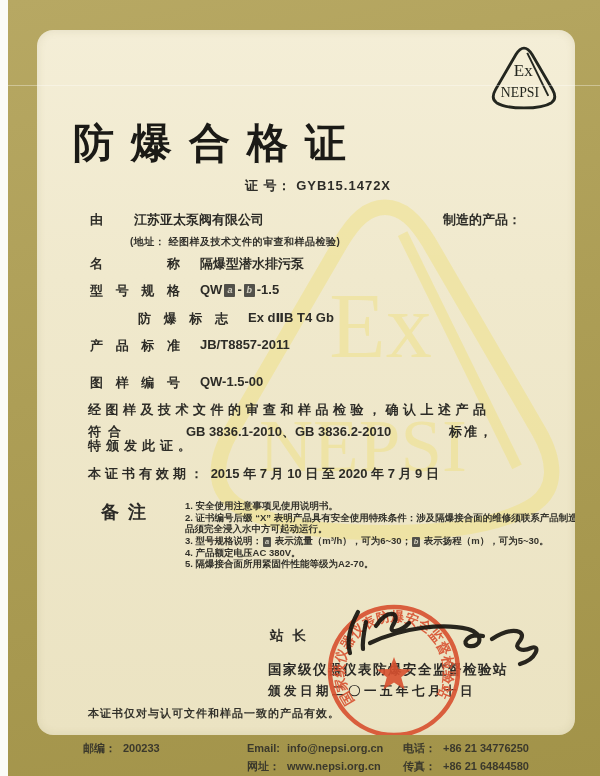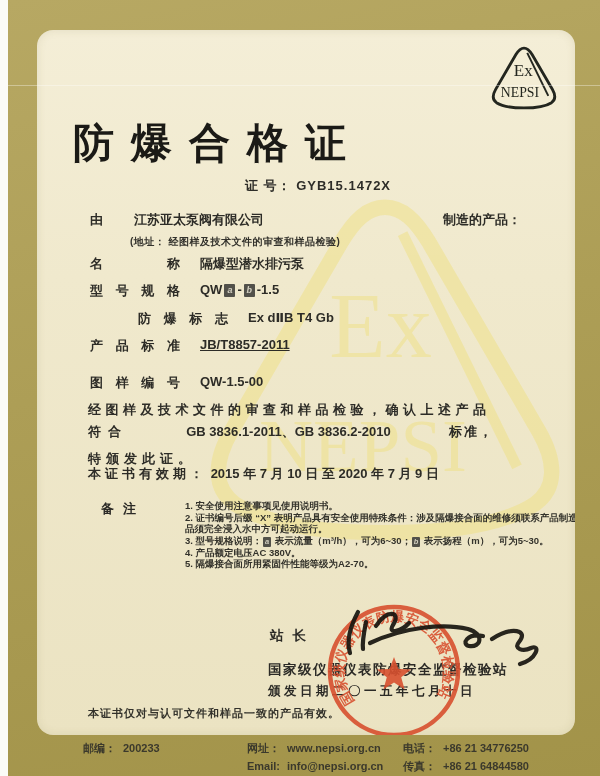--- a/index.html
+++ b/index.html
@@ -47,21 +47,21 @@
   .stmt{letter-spacing:4.5px;}
   .conform-row{display:flex;justify-content:space-between;width:406px;}
   .ls7{letter-spacing:7px;} .ls5{letter-spacing:5px;} .ls2{letter-spacing:2px;}
   .ls4{letter-spacing:4px;}
   .bx{
     display:inline-block;background:#52514a;color:#d3d0c1;
     font-style:italic;font-weight:bold;font-size:9px;line-height:13px;
     width:11px;text-align:center;border-radius:1px;margin:0 2px;vertical-align:1px;
   }
   .bx.sm{width:8px;font-size:7.5px;line-height:10px;margin:0 1px;vertical-align:0;}
-  .remarks-label{position:absolute;left:64px;top:470px;font-size:13px;font-weight:bold;letter-spacing:9px;}
+  .remarks-label{position:absolute;left:64px;top:470px;font-size:18px;font-weight:bold;letter-spacing:9px;}
   .notes{
     position:absolute;left:101px;top:470px;width:422px;
     font-size:9.5px;line-height:11.6px;font-weight:bold;color:#33322b;
     white-space:normal;
     margin-left:47px;
   }
   .notes .note{margin:0;}
   .director{position:absolute;left:233px;top:597px;font-size:13.5px;font-weight:bold;letter-spacing:9px;}
   .station{position:absolute;left:231px;top:631px;font-size:13.5px;font-weight:bold;letter-spacing:1.5px;}
   .issuedate{position:absolute;left:231px;top:653px;font-size:12.5px;font-weight:bold;letter-spacing:3.5px;}
@@ -124,37 +124,37 @@
   </div>
 
   <div class="line" style="left:53px;top:252px;">
     <span class="jlabel">型号规格</span><span class="rvalue"><span>QW</span><span class="bx">a</span><span>-</span><span class="bx">b</span><span>-1.5</span></span>
   </div>
 
   <div class="line" style="left:53px;top:280px;margin-left:48px;">
     <span class="jlabel">防爆标志</span><span class="rvalue">Ex dⅡB T4 Gb</span>
   </div>
 
-  <div class="line" style="left:53px;top:307px;text-decoration:underline;">
+  <div class="line" style="left:53px;top:307px;">
     <span class="jlabel">产品标准</span><span class="rvalue">JB/T8857-2011</span>
   </div>
 
   <div class="line" style="left:53px;top:344px;">
     <span class="jlabel">图样编号</span><span class="rvalue">QW-1.5-00</span>
   </div>
 
   <div class="line stmt" style="left:51px;top:371px;">经图样及技术文件的审查和样品检验，确认上述产品</div>
 
   <div class="line conform-row" style="left:51px;top:393px;gap:18px;">
     <span class="ls7">符合</span>
-    <span>GB 3836.1-2011、GB 3836.2-2010</span>
+    <span>GB 3836.1-2010、GB 3836.2-2010</span>
     <span class="ls2">标准，</span>
   </div>
 
-  <div class="line ls5" style="left:51px;top:420px;">特颁发此证。</div>
+  <div class="line ls5" style="left:51px;top:407px;">特颁发此证。</div>
 
   <div class="line" style="left:51px;top:435px;">
     <span class="ls4">本证书有效期：</span>
     <span>2015 年 7 月 10 日 至 2020 年 7 月 9 日</span>
   </div>
 
   <div class="remarks-label">备注</div>
   <div class="notes">
     <div class="note">1. 安全使用注意事项见使用说明书。</div>
     <div class="note">2. 证书编号后缀 “X” 表明产品具有安全使用特殊条件：涉及隔爆接合面的维修须联系产品制造商；产品须完全浸入水中方可起动运行。</div>
@@ -189,19 +189,19 @@
   <div class="station">国家级仪器仪表防爆安全监督检验站</div>
   <div class="issuedate">颁发日期二〇一五年七月十日</div>
 
   <div class="footnote">本证书仅对与认可文件和样品一致的产品有效。</div>
 </div>
 
 <div class="footer-col fc1">
   <div><span class="lab">邮编：</span><span>200233</span></div>
 </div>
 <div class="footer-col fc2">
+  <div><span class="lab">Email:</span><span>info@nepsi.org.cn</span></div>
   <div><span class="lab">网址：</span><span>www.nepsi.org.cn</span></div>
-  <div><span class="lab">Email:</span><span>info@nepsi.org.cn</span></div>
 </div>
 <div class="footer-col fc3">
   <div><span class="lab">电话：</span><span>+86 21 34776250</span></div>
   <div><span class="lab">传真：</span><span>+86 21 64844580</span></div>
 </div>
 
 </body></html>

